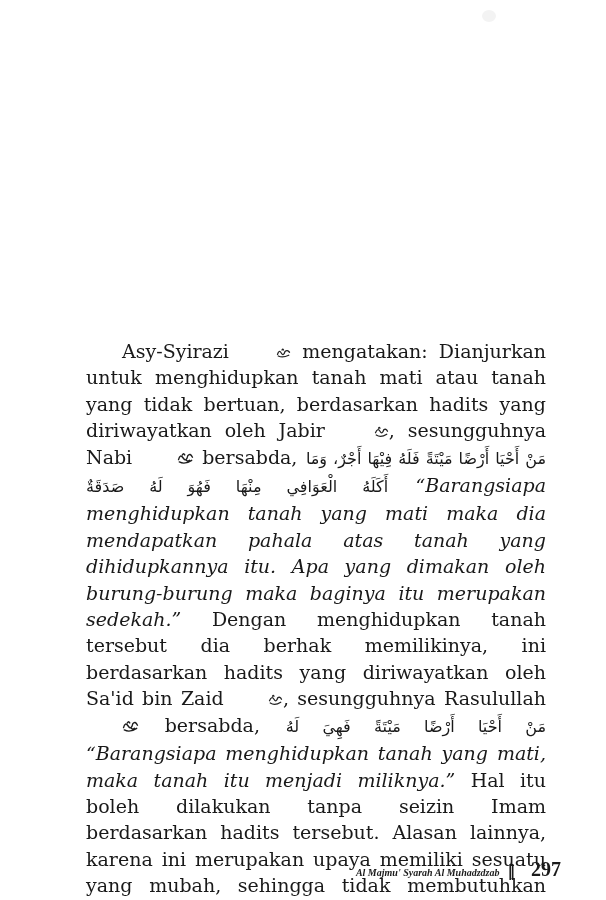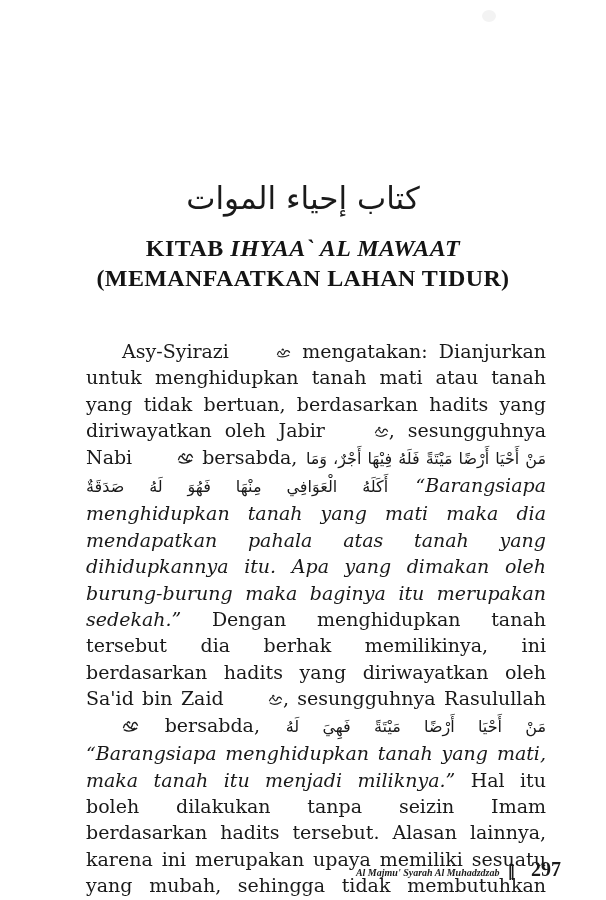--- a/index.html
+++ b/index.html
@@ -113,25 +113,20 @@
     font-size: 20px;
   }
 </style>
 </head>
 <body>
 
 <div class="page">
 
   <div class="scan-artifact"></div>
 
-  <div class="header">
-    <div class="title-arabic" dir="rtl">كتاب إحياء الموات</div>
-    <div class="title-main"><span>KITAB </span><span class="it">IHYAA` AL MAWAAT</span></div>
-    <div class="title-sub">(MEMANFAATKAN LAHAN TIDUR)</div>
-  </div>
 
   <div class="body-text"><span>Asy-Syirazi </span><span class="honorific"><svg width="15" height="12" viewBox="0 0 20 16" xmlns="http://www.w3.org/2000/svg">
           <path d="M2 10 Q4 3 7 8 T12 6 Q15 3 18 7 M3 12 Q9 15 17 11 M8 4 q1 -2 2 0" stroke="#222" fill="none" stroke-width="1.7" stroke-linecap="round"></path>
         </svg></span><span> mengatakan: Dianjurkan untuk menghidupkan tanah mati atau tanah yang tidak bertuan, berdasarkan hadits yang diriwayatkan oleh Jabir </span><span class="honorific"><svg width="15" height="12" viewBox="0 0 20 16" xmlns="http://www.w3.org/2000/svg">
           <path d="M2 9 Q5 2 8 7 T13 5 Q16 3 18 7 M3 12 Q9 16 17 11 M6 3 q1 -2 2 0" stroke="#222" fill="none" stroke-width="1.7" stroke-linecap="round"></path>
         </svg></span><span>, sesungguhnya Nabi </span><span class="honorific"><svg width="17" height="14" viewBox="0 0 22 18" xmlns="http://www.w3.org/2000/svg">
           <path d="M2 11 Q4 3 8 9 T14 6 Q17 2 20 8 M3 14 Q10 18 19 12 M7 5 q1.5 -3 3 0 M12 12 q2 2 4 0" stroke="#1d1d1d" fill="none" stroke-width="1.8" stroke-linecap="round"></path>
         </svg></span><span> bersabda, </span><span class="ar" dir="rtl">مَنْ أَحْيَا أَرْضًا مَيْتَةً فَلَهُ فِيْهَا أَجْرٌ، وَمَا أَكَلَهُ الْعَوَافِي مِنْهَا فَهُوَ لَهُ صَدَقَةٌ</span> <span class="it">“Barangsiapa menghidupkan tanah yang mati maka dia mendapatkan pahala atas tanah yang dihidupkannya itu. Apa yang dimakan oleh burung-burung maka baginya itu merupakan sedekah.”</span><span> Dengan menghidupkan tanah tersebut dia berhak memilikinya, ini berdasarkan hadits yang diriwayatkan oleh Sa'id bin Zaid </span><span class="honorific"><svg width="15" height="12" viewBox="0 0 20 16" xmlns="http://www.w3.org/2000/svg">
           <path d="M2 9 Q5 2 8 7 T13 5 Q16 3 18 7 M3 12 Q9 16 17 11 M6 3 q1 -2 2 0" stroke="#222" fill="none" stroke-width="1.7" stroke-linecap="round"></path>
         </svg></span><span>, sesungguhnya Rasulullah </span><span class="honorific"><svg width="17" height="14" viewBox="0 0 22 18" xmlns="http://www.w3.org/2000/svg">

